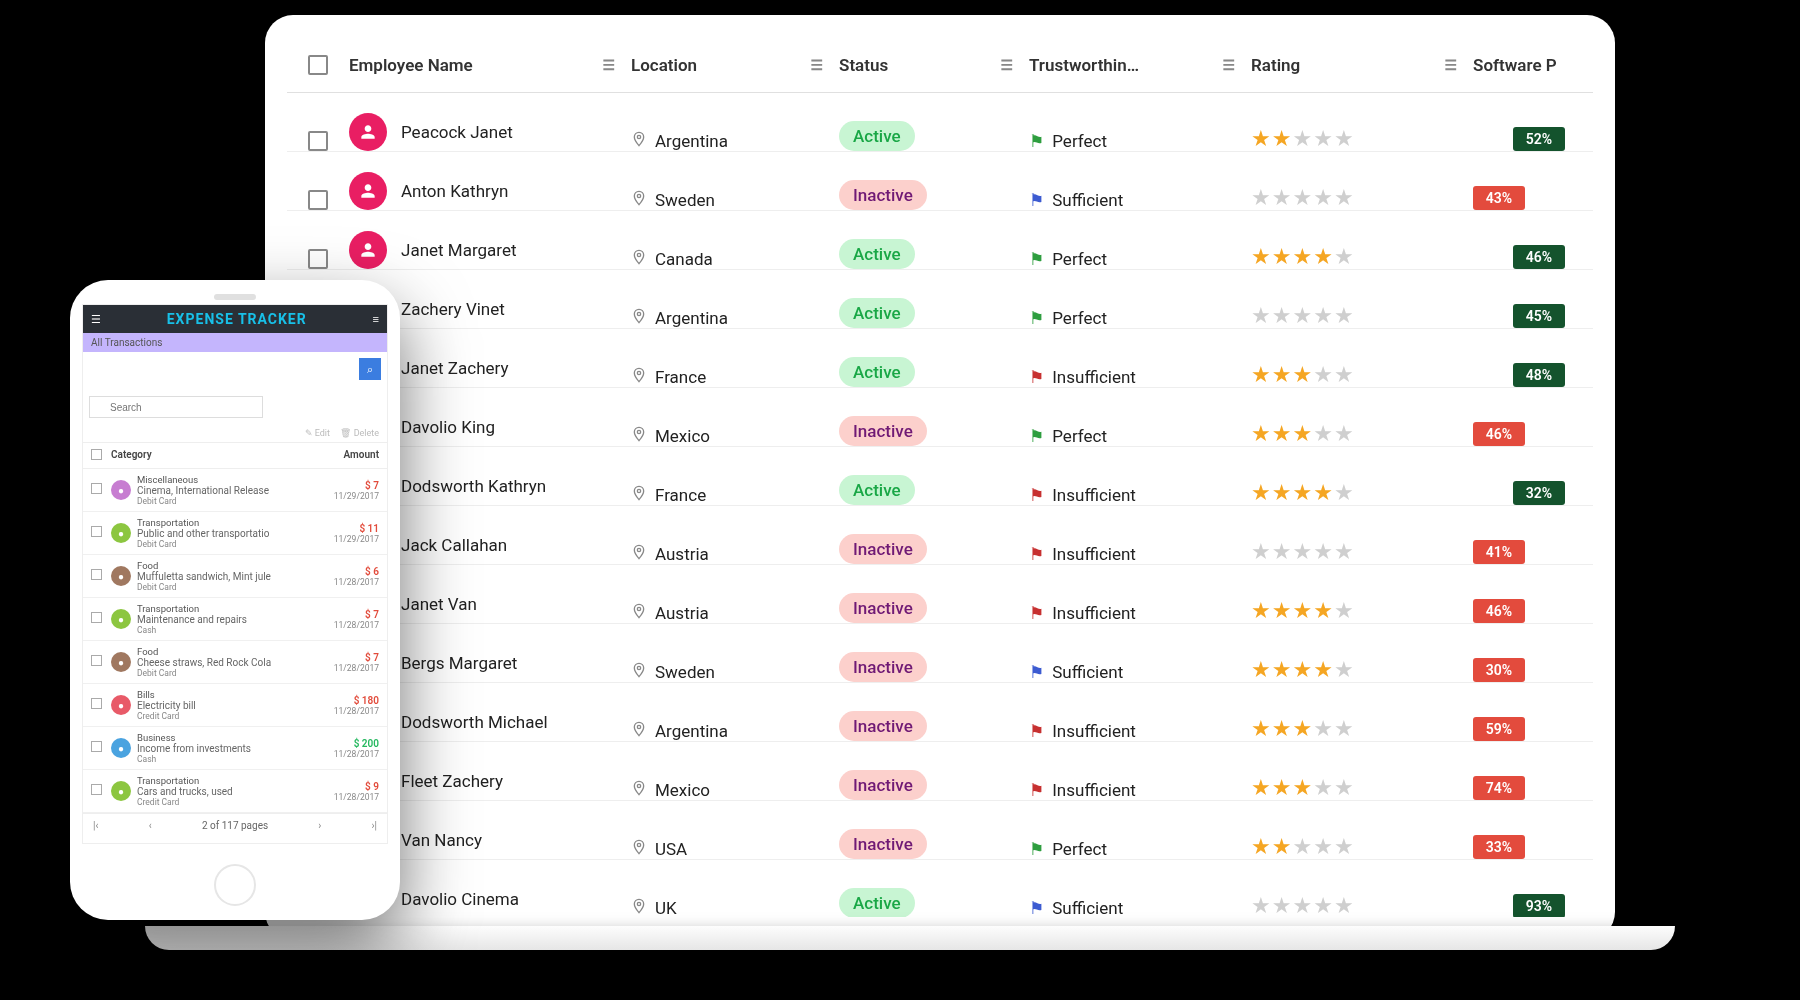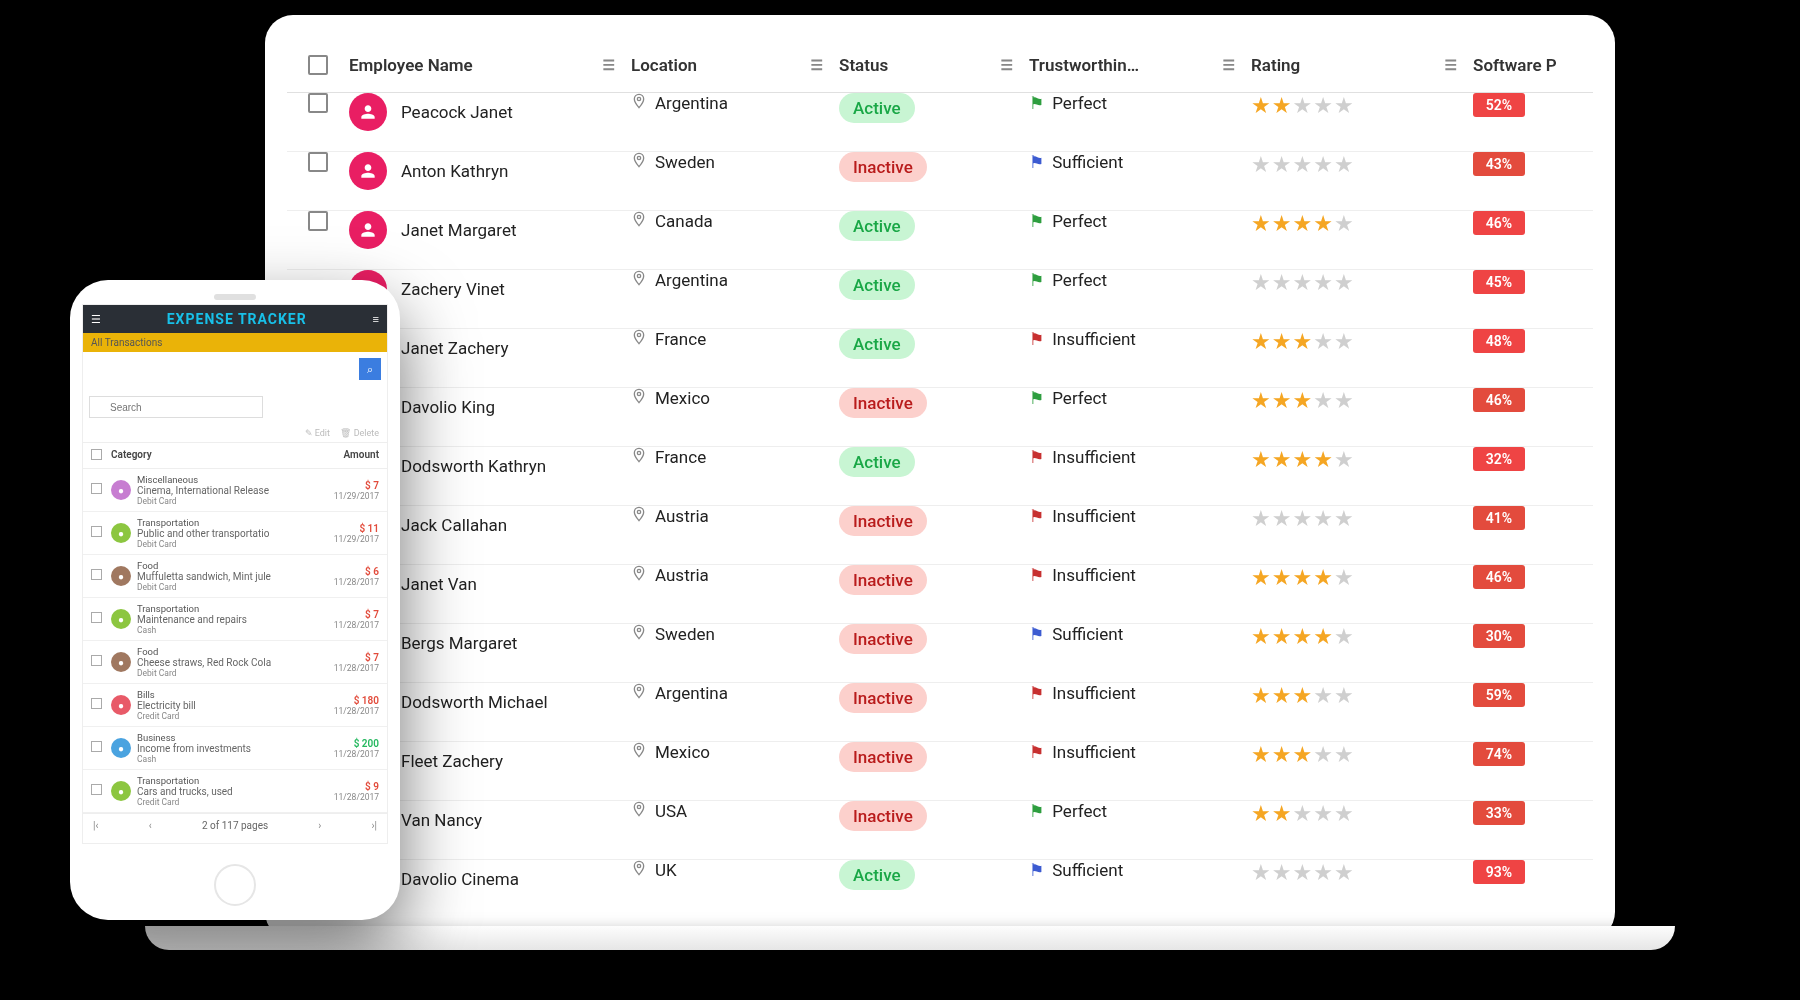--- a/index.html
+++ b/index.html
@@ -46,21 +46,21 @@
   display: flex;
   align-items: center;
   border-bottom: 1px solid #e0e0e0;
   height: 56px;
   font-weight: 600;
   font-size: 17px;
   color: #333;
 }
 .grid-row {
   display: flex;
-  align-items: flex-start;
+  align-items: flex-end;
   border-bottom: 1px solid #eee;
   height: 59px;
   font-size: 17px;
   color: #222;
 }
 .col-check { width: 62px; display:flex; justify-content:center; }
 .col-name  { width: 282px; display:flex; align-items:center; gap:14px; }
 .col-loc   { width: 208px; display:flex; align-items:center; gap:8px; }
 .col-stat  { width: 190px; display:flex; align-items:center; }
 .col-trust { width: 222px; display:flex; align-items:center; gap:8px; }
@@ -85,38 +85,38 @@
 }
 .avatar svg { width:20px;height:20px;fill:#fff; }
 .pin { color:#888; }
 .badge {
   padding: 5px 14px;
   border-radius: 16px;
   font-size: 17px;
   font-weight: 500;
 }
 .badge.active { background:#c8f5d3; color:#19a746; }
-.badge.inactive { background:#fcd0cc; color:#b91c1c; }
+.badge.inactive { background:#fcd0cc; color:#701a75; }
 .flag { font-size:17px; }
 .flag.green { color:#2e9e3f; }
 .flag.blue  { color:#3c5bd1; }
 .flag.red   { color:#c73030; }
 .stars { letter-spacing:1px; font-size:22px; }
 .star-on { color:#f5a623; }
 .star-off { color:#cfcfcf; }
 .softbadge {
   padding:4px 10px;
   border-radius:3px;
   color:#fff;
   font-size:14px;
   font-weight:600;
   min-width:52px;
   text-align:center;
 }
-.softbadge.g { background:#ef4444; }
+.softbadge.g { background:#14532d;margin-left:40px; }
 .softbadge.r { background:#e34b3d; }
 
 
 .phone {
   position: absolute;
   left: 70px;
   top: 280px;
   width: 330px;
   height: 640px;
   background:#fff;
@@ -140,21 +140,21 @@
   border:1px solid #eee;
   overflow:hidden;
   font-size:11px;
 }
 .pbar {
   background:#2a2f36; color:#fff; height:28px;
   display:flex; align-items:center; justify-content:space-between;
   padding:0 8px;
 }
 .pbar .title { color:#18c0e8; font-weight:700; letter-spacing:1px; font-size:14px; }
-.psub { background:#eab308; padding:4px 8px; font-size:10px; color:#555; }
+.psub { background:#c4b5fd; padding:4px 8px; font-size:10px; color:#555; }
 .psearch { display:flex; padding:6px; gap:0; }
 .psearch input {
   flex:1; height:22px; border:1px solid #ddd; padding:0 20px;
   font-size:10px; background:#fff;
   position:relative;
 }
 .psearch-wrap { position:relative; flex:1;margin-top:38px; }
 .psearch-wrap::before {
   content:"⌕"; position:absolute; left:6px; top:3px; color:#888; font-size:12px;
 }

